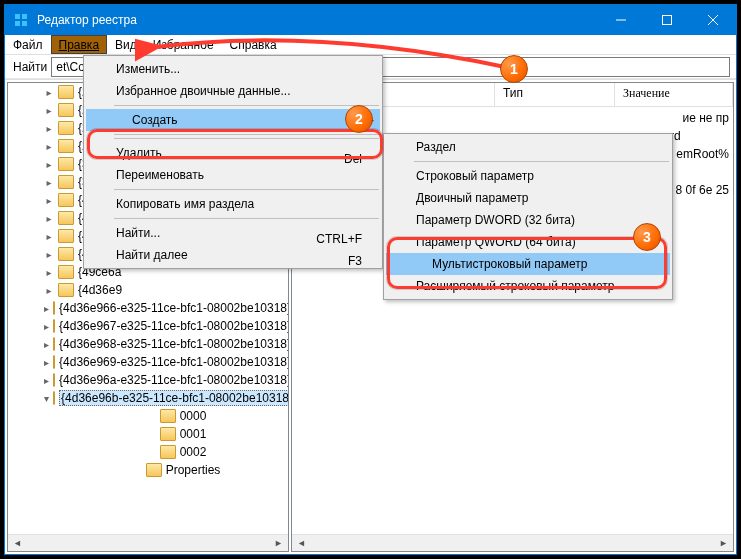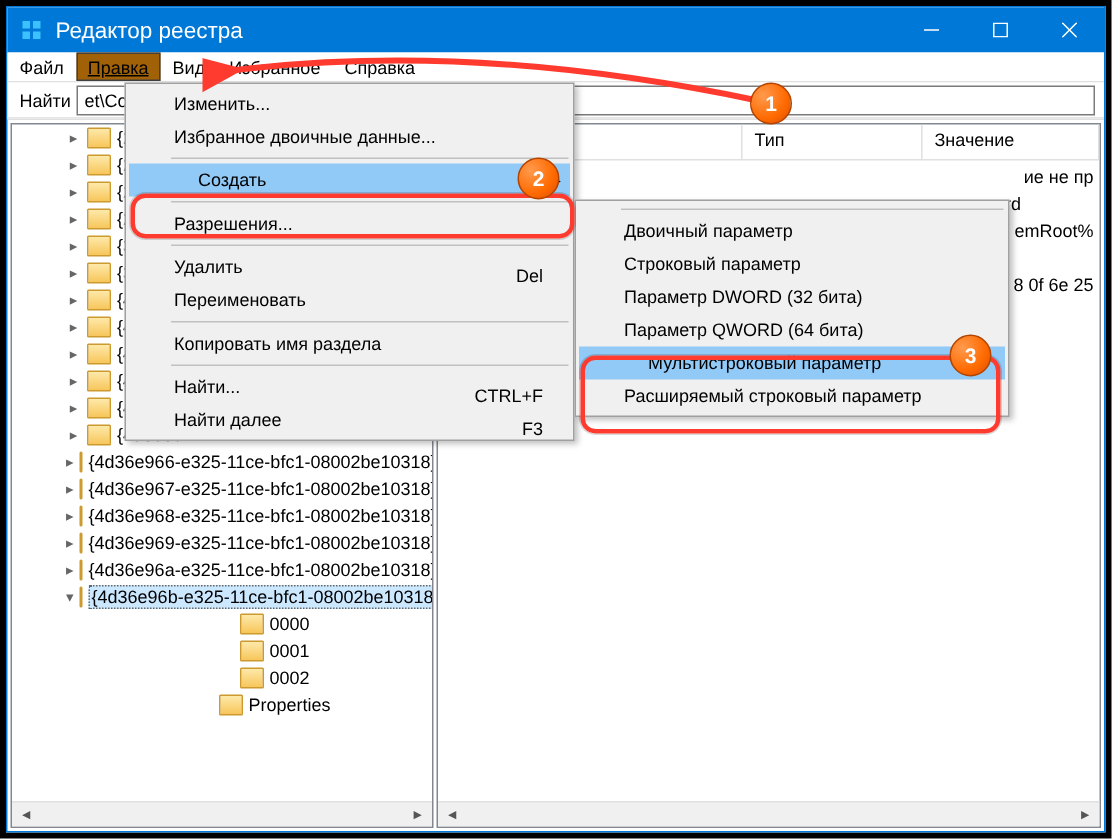--- a/index.html
+++ b/index.html
@@ -1,21 +1,21 @@
 <!DOCTYPE html>
 <html><head>
 <meta charset="utf-8">
 <style>
   * { box-sizing: border-box; margin: 0; padding: 0; font-family: "Segoe UI", Tahoma, sans-serif; font-size: 12px; }
   body { background: #000; padding: 4px; width: 741px; height: 559px; overflow: hidden; }
   .window { width: 733px; height: 551px; background: #fff; border: 1px solid #0078d7; position: relative; display: flex; flex-direction: column; }
   
   .titlebar { height: 30px; background: #0078d7; color: #fff; display: flex; align-items: center; padding-left: 8px; }
   .titlebar .icon { width: 16px; height: 16px; margin-right: 8px; display: inline-flex; align-items: center; justify-content: center; }
-  .titlebar .title { flex: 1; font-size: 15px; }
+  .titlebar .title { flex: 1; font-size: 12px; }
   .win-controls { display: flex; height: 100%; }
   .win-btn { width: 46px; height: 100%; display: flex; align-items: center; justify-content: center; color: #fff; font-size: 10px; }
   
   .menubar { height: 20px; display: flex; align-items: center; border-bottom: 1px solid #e0e0e0; background: #fff; }
   .menubar .mitem { padding: 2px 8px; height: 100%; display: flex; align-items: center; cursor: default; }
   .menubar .mitem.active { background: #a16207; border: 1px solid #404040; padding: 1px 7px; text-decoration: underline; }
   
   .addrbar { height: 24px; background: #fff; display: flex; align-items: center; border-bottom: 1px solid #e5e5e5; }
   .addrbar .lbl { padding: 0 4px 0 8px; }
   .addrbar input { flex: 1; height: 20px; border: 1px solid #7a7a7a; padding: 0 4px; margin-right: 6px; font-size: 12px; }
@@ -24,21 +24,21 @@
   .tree { width: 282px; border: 1px solid #828790; margin: 2px 0 2px 2px; overflow: hidden; display: flex; flex-direction: column; }
   .tree-body { flex: 1; overflow: hidden; }
   .tree-row { display: flex; align-items: center; height: 18px; padding-left: 36px; white-space: nowrap; }
   .tree-row .twisty { width: 10px; color: #666; font-size: 10px; text-align: center; }
   .tree-row .fico { width: 16px; height: 14px; background: linear-gradient(#fde9a9,#f7c65b); border: 1px solid #cc9a2f; border-radius: 1px; margin: 0 4px; }
   .tree-row.sub { padding-left: 56px; justify-content: center; }
   .tree-row.sel .name { background: #cce8ff; border: 1px dotted #666; padding: 0 1px; }
   .listpane { flex: 1; border: 1px solid #828790; margin: 2px; display: flex; flex-direction: column; overflow: hidden; }
   .cols { display: flex; height: 24px; border-bottom: 1px solid #e0e0e0; }
   .col { padding: 3px 8px; border-right: 1px solid #e0e0e0; }
-  .col.c1 { width: 203px; } .col.c2 { width: 120px; } .col.c3 { flex: 1; }
+  .col.c1 { width: 203px; } .col.c2 { width: 120px; } .col.c3 { flex: 1; font-family: Liberation Serif, serif; }
   .list-body { flex: 1; padding-top: 2px; }
   .list-row { display: flex; height: 18px; align-items: center; }
   .list-row .c1 { width: 203px; padding-left: 6px; } .list-row .c2 { width: 120px; } .list-row .c3 { flex: 1; white-space: nowrap; overflow: hidden; }
   
   .hscroll { height: 17px; border-top: 1px solid #e0e0e0; background: #f0f0f0; display: flex; align-items: center; justify-content: space-between; padding: 0 2px; }
   .hscroll .arrow { width: 15px; height: 15px; display: flex; align-items: center; justify-content: center; color: #555; font-size: 9px; }
   
   .ctx { position: absolute; background: #f0f0f0; border: 1px solid #a0a0a0; box-shadow: 2px 2px 4px rgba(0,0,0,0.25); padding: 2px; }
   .ctx .row { display: flex; align-items: center; height: 22px; padding: 0 24px 0 30px; min-width: 260px; position: relative; cursor: default; white-space: nowrap; }
   .ctx .row.highlight { background: #91c9f7; padding-left: 46px; }
@@ -266,23 +266,20 @@
       </div>
       <div class="row">
         <span>Избранное двоичные данные...</span>
       </div>
       <div class="sep"></div>
       <div class="row highlight">
         <span>Создать</span>
         <span class="ar">▶</span>
       </div>
       <div class="sep"></div>
-      <div class="row">
-        <span>Разрешения...</span>
-      </div>
       <div class="sep"></div>
       <div class="row">
         <span>Удалить</span>
         <span class="hk">Del</span>
       </div>
       <div class="row">
         <span>Переименовать</span>
       </div>
       <div class="sep"></div>
       <div class="row">
@@ -293,26 +290,29 @@
         <span>Найти...</span>
         <span class="hk">CTRL+F</span>
       </div>
       <div class="row">
         <span>Найти далее</span>
         <span class="hk">F3</span>
       </div>
     </div>
 
   <div class="ctx sub" style="left:378px; top:128px; width:290px;" id="ctx-new">
-      <div class="sep"></div>
+      <div class="row">
+        <span>Раздел</span>
+      </div>
+      <div class="sep"></div>
+      <div class="row">
+        <span>Строковый параметр</span>
+      </div>
       <div class="row">
         <span>Двоичный параметр</span>
-      </div>
-      <div class="row">
-        <span>Строковый параметр</span>
       </div>
       <div class="row">
         <span>Параметр DWORD (32 бита)</span>
       </div>
       <div class="row">
         <span>Параметр QWORD (64 бита)</span>
       </div>
       <div class="row highlight">
         <span>Мультистроковый параметр</span>
       </div>

